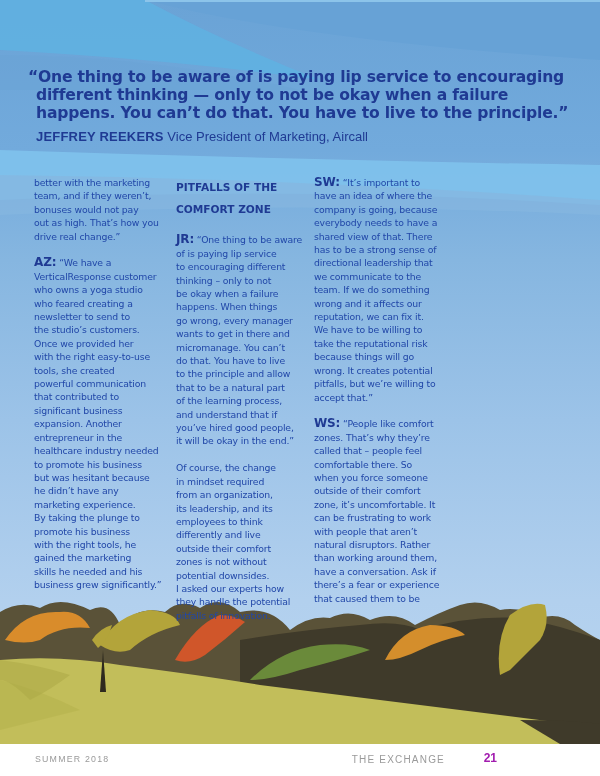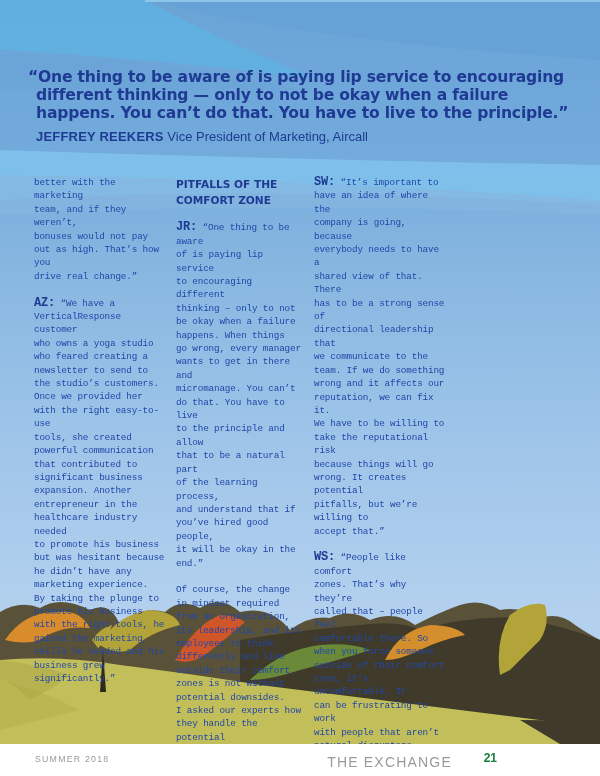--- a/index.html
+++ b/index.html
@@ -5,30 +5,30 @@
     html, body { margin:0; padding:0; }
     body { width:600px; height:776px; position:relative; overflow:hidden; background:#ffffff; font-family:"Liberation Sans", sans-serif; }
     .art { position:absolute; left:0; top:0; width:600px; height:744px; overflow:hidden;
       background: linear-gradient(to bottom, #6aa3d6 0px, #72aadc 150px, #86b6e0 260px, #9cc3e8 420px, #b2d0ee 600px, #b8d5f0 744px); }
     .art svg { position:absolute; left:0; top:0; }
     .quote-block { position:absolute; left:26px; top:68px; width:560px; }
     .pull-quote { margin:0; font-family:"DejaVu Sans", sans-serif; font-weight:bold; color:#1f3a93; font-size:15.6px; line-height:18px; letter-spacing:-0.2px; text-indent:-8px; padding-left:10px; }
     .attribution { margin-top:7px; padding-left:10px; font-size:13px; color:#1f3a93; }
     .attribution .name { font-weight:bold; letter-spacing:0.2px; }
     .col { position:absolute; top:176px; font-family:"DejaVu Sans", sans-serif; font-size:9.3px; line-height:13.4px; color:#2147a8; letter-spacing:-0.15px; }
-    .col p { margin:0 0 13.4px 0; white-space:pre-line;font-family:Liberation Mono, monospace; }
+    .col p { margin:0 0 13.4px 0; white-space:pre-line; }
     .col1 { left:34px; width:135px; }
     .col2 { left:176px; width:130px; }
     .col3 { left:314px; width:135px; }
-    .heading { font-weight:bold; color:#1f3a93; font-size:10.6px; line-height:16px; margin:0 0 13.4px 0; letter-spacing:0; white-space:pre-line; }
+    .heading { font-weight:bold; color:#1f3a93; font-size:10.6px; line-height:22px; margin:0 0 13.4px 0; letter-spacing:0; white-space:pre-line; }
     .spk { font-weight:bold; font-size:12px; color:#1f3a93; }
     .footer { position:absolute; left:0; top:744px; width:532px; height:32px; background:#ffffff; }
     .footer .season { position:absolute; left:35px; top:10px; font-size:8.8px; letter-spacing:1.2px; color:#9a9a9a; }
-    .footer .pub { position:absolute; right:80px; top:10px; font-size:14px; letter-spacing:1.2px; color:#9a9a9a; }
-    .footer .page { position:absolute; right:35px; top:7px; font-size:12px; font-weight:bold; color:#15803d; }
+    .footer .pub { position:absolute; right:87px; top:10px; font-size:10px; letter-spacing:1.2px; color:#9a9a9a; }
+    .footer .page { position:absolute; right:35px; top:7px; font-size:12px; font-weight:bold; color:#a21caf; }
   </style>
 </head>
 <body>
 
 <div class="art">
   <svg width="600" height="744" viewBox="0 0 600 744">
 
     <path d="M0 0 L145 0 Q300 40 600 60 L600 0 Z" fill="#67a2d6"></path>
     <path d="M0 0 L145 0 Q220 40 320 80 Q180 60 0 50 Z" fill="#5fb2e2" opacity="0.85"></path>
     <path d="M145 0 L600 0 L600 2 L145 2 Z" fill="#8cc4ea"></path>

